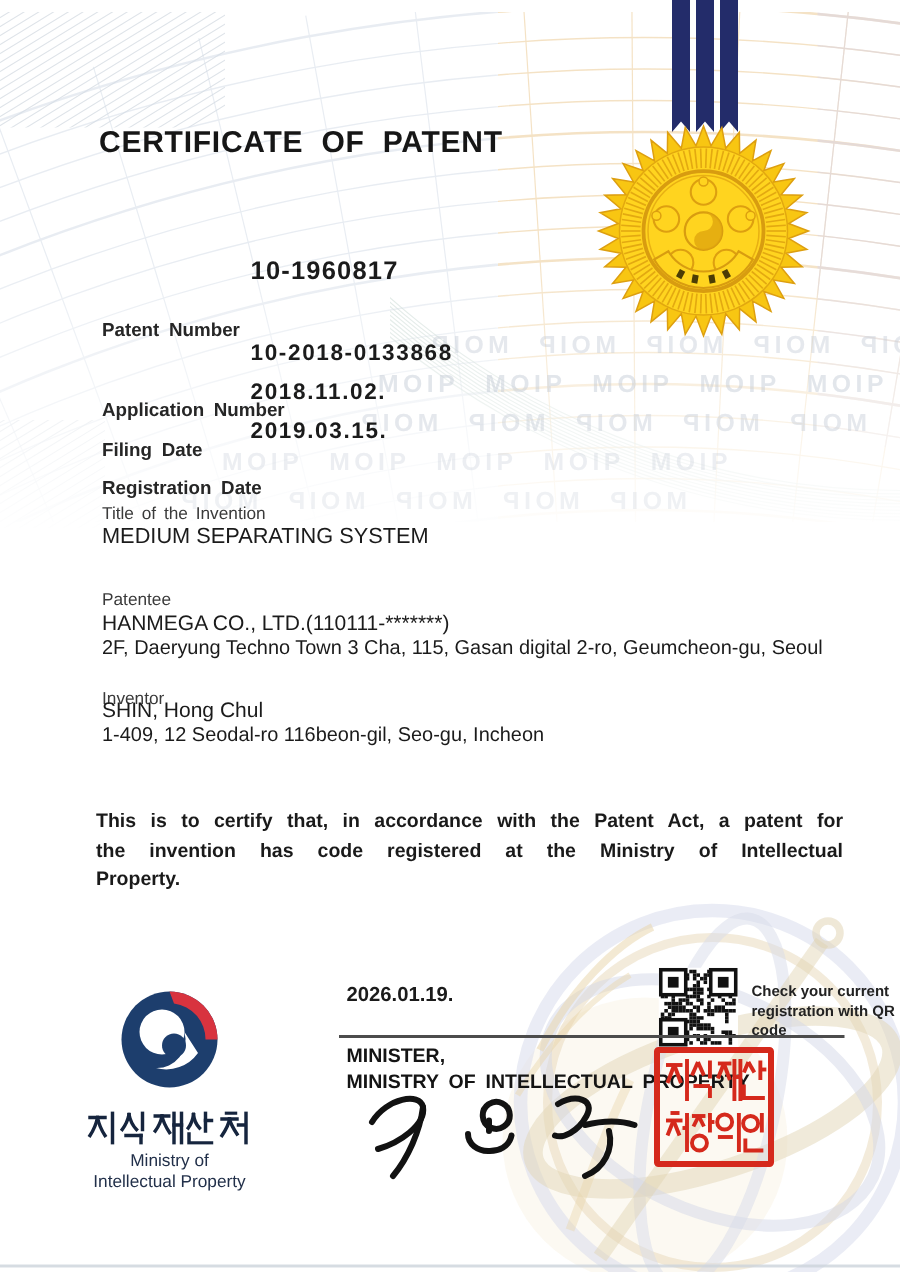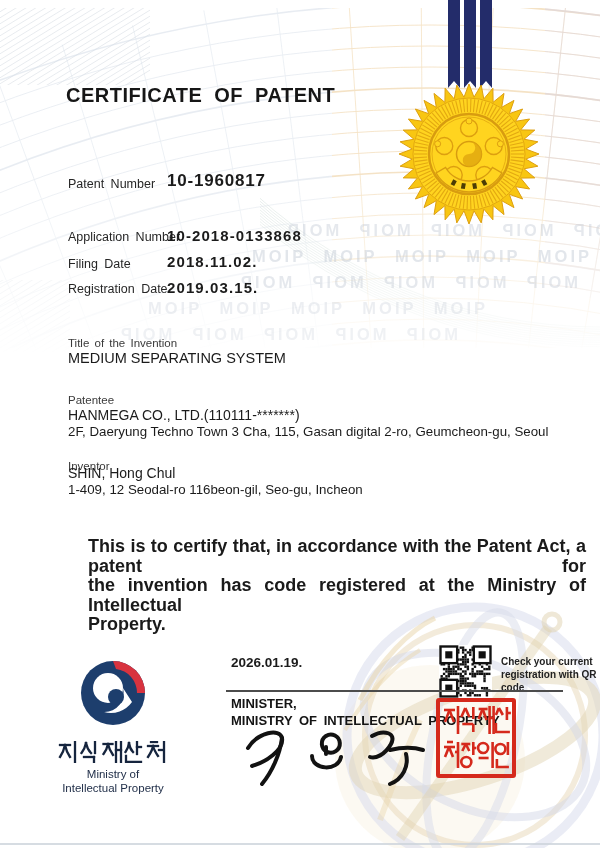--- a/index.html
+++ b/index.html
@@ -7,26 +7,26 @@
         overflow:hidden;font-family:"Liberation Sans","DejaVu Sans",sans-serif;color:#1b1b1b;}
   #bg,#medal-svg{position:absolute;}
   #bg{left:0;top:0;z-index:0;}
   #medal-svg{left:388px;top:0;width:162px;height:235px;z-index:1;}
   .moip-row{position:absolute;z-index:0;white-space:nowrap;font-weight:bold;font-size:16.5px;
             letter-spacing:3px;word-spacing:10px;color:#c7ced8;}
   .mir{transform:scaleX(-1);}
   .content{position:absolute;inset:0;z-index:2;padding-left:24px;}
   .abs{position:absolute;}
   .title{left:66px;top:84px;font-size:20px;font-weight:bold;letter-spacing:.5px;word-spacing:6px;color:#161616;}
-  .flabel{font-size:12.5px;font-weight:normal;word-spacing:3px;color:#262626;}
+  .flabel{font-size:12.5px;font-weight:bold;word-spacing:3px;color:#262626;margin-top:36px;}
   .fvalue{font-size:15px;font-weight:bold;letter-spacing:1.1px;}
   .fvalue.big{font-size:17px;letter-spacing:.8px;}
   .slabel{font-size:11.5px;color:#3a3a3a;word-spacing:2px;}
   .sval{font-weight:normal;text-align:center;}
-  .para{left:64px;top:537px;width:498px;font-size:18px;font-weight:bold;line-height:19.5px;color:#1a1a1a;margin-left:24px;}
+  .para{left:64px;top:537px;width:498px;font-size:13px;font-weight:bold;line-height:19.5px;color:#1a1a1a;}
   .para .just{text-align:justify;text-align-last:justify;}
   .date{left:231px;top:655px;font-size:13.5px;font-weight:bold;}
   .qr-caption{left:501px;top:655px;font-size:10px;font-weight:bold;line-height:13px;color:#222;}
   .rule{left:226px;top:690px;width:337px;height:1.5px;background:#4c4c4c;}
   .minister{left:231px;font-size:13px;font-weight:bold;word-spacing:3px;color:#141414;}
   .seal{left:436px;top:698px;width:72px;height:72px;border:4px solid #d5291c;border-radius:3px;z-index:4;}
   .logo-en{left:48px;width:130px;text-align:center;font-size:11.5px;color:#22304a;font-weight:500;}
   .bottom-line{left:0;top:843px;width:600px;height:2px;background:#ccd3db;opacity:.8;}
 </style>
 </head>

